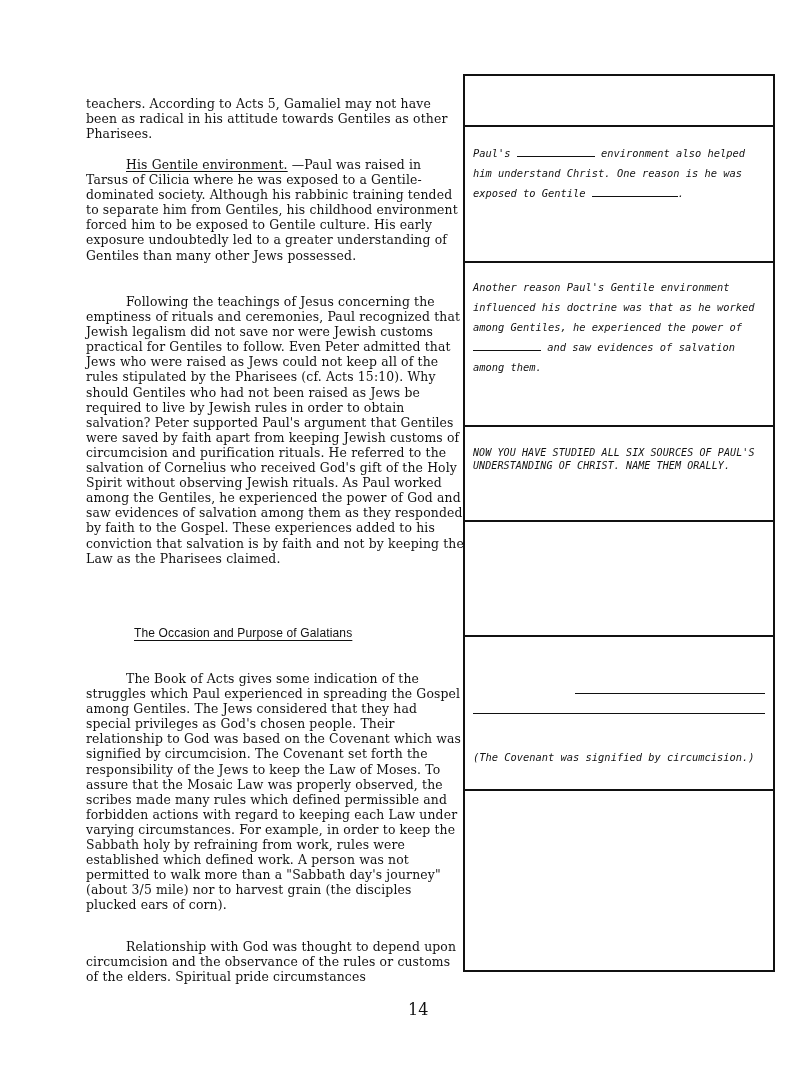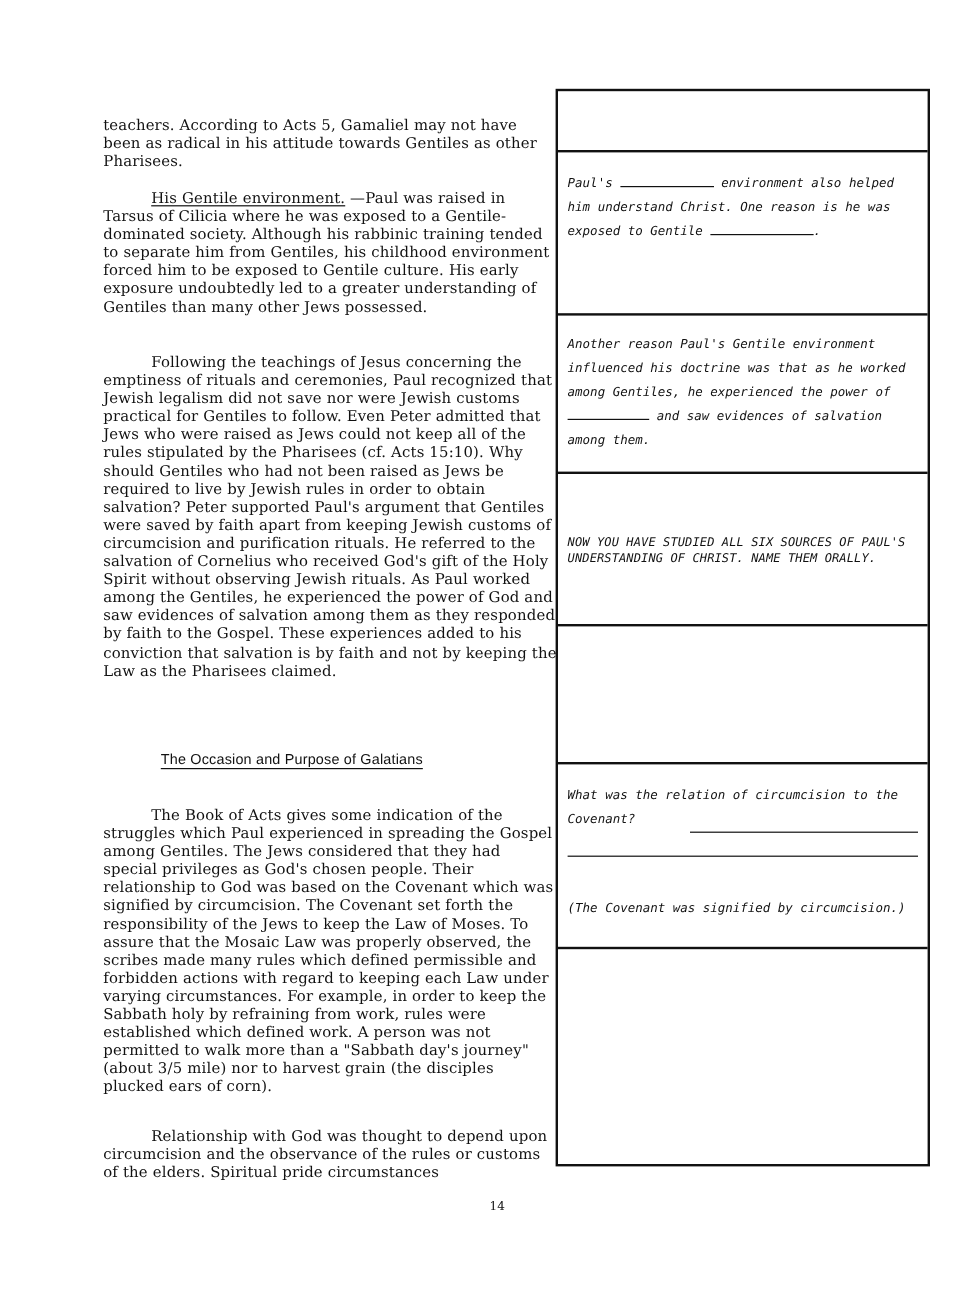--- a/index.html
+++ b/index.html
@@ -35,21 +35,21 @@
     padding:0 8px;
   }
   .frame.last { border-bottom:none; }
   .frame .prompt { position:absolute; left:8px; width:296px; }
   .frame .answer { position:absolute; left:8px; width:300px; white-space:nowrap; }
   .blank { display:inline-block; border-bottom:1px solid #111; height:12px; vertical-align:baseline; }
   .caps { font-size:10px; line-height:12.6px; letter-spacing:0.1px; }
 
   .page-number {
     position:absolute; left:408px; top:1000px;
-    font-family:"DejaVu Serif", "Liberation Serif", serif; font-size:10px;
+    font-family:"DejaVu Serif", "Liberation Serif", serif; font-size:16px;
   }
 </style>
 </head>
 <body>
 
 <div class="page">
 
   <div class="col-left">
 
     <p class="para" style="top:0px;">teachers.  According to Acts 5, Gamaliel may not have been as radical in his attitude towards Gentiles as other Pharisees.</p>
@@ -66,32 +66,31 @@
   </div>
 
   <div class="frames">
 
     <div class="frame" style="top:0px; height:51px;"></div>
 
     <div class="frame" style="top:51px; height:136px;">
       <div class="prompt" style="top:16px;"><span>Paul's </span><span class="blank" style="width:78px;"></span><span> environment also helped him understand Christ.  One reason is he was exposed to Gentile </span><span class="blank" style="width:86px;"></span><span>.</span></div>
     </div>
 
-    <div class="frame" style="top:187px; height:132px;">
+    <div class="frame" style="top:187px; height:164px;">
       <div class="prompt" style="top:14px;"><span>Another reason Paul's Gentile environment influenced his doctrine was that as he worked among Gentiles, he experienced the power of </span><span class="blank" style="width:68px;"></span><span> and saw evidences of salvation among them.</span></div>
     </div>
 
     <div class="frame" style="top:351px; height:95px;">
       <div class="prompt caps" style="top:20px;">NOW YOU HAVE STUDIED ALL SIX SOURCES OF PAUL'S UNDERSTANDING OF CHRIST.  NAME THEM ORALLY.</div>
     </div>
 
     <div class="frame" style="top:446px; height:115px;"></div>
 
     <div class="frame" style="top:561px; height:154px;">
-      <div class="prompt" style="top:16px; width:280px;"><span>What was the relation of circumcision to the Covenant?</span></div>
       <span class="blank" style="position:absolute; left:110px; top:44px; width:190px;"></span>
       <span class="blank" style="position:absolute; left:8px; top:64px; width:292px;"></span>
       <div class="answer" style="top:110px;">(The Covenant was signified by circumcision.)</div>
     </div>
 
     <div class="frame last" style="top:715px; height:179px;"></div>
   </div>
 
   <div class="page-number">14</div>
 </div>

